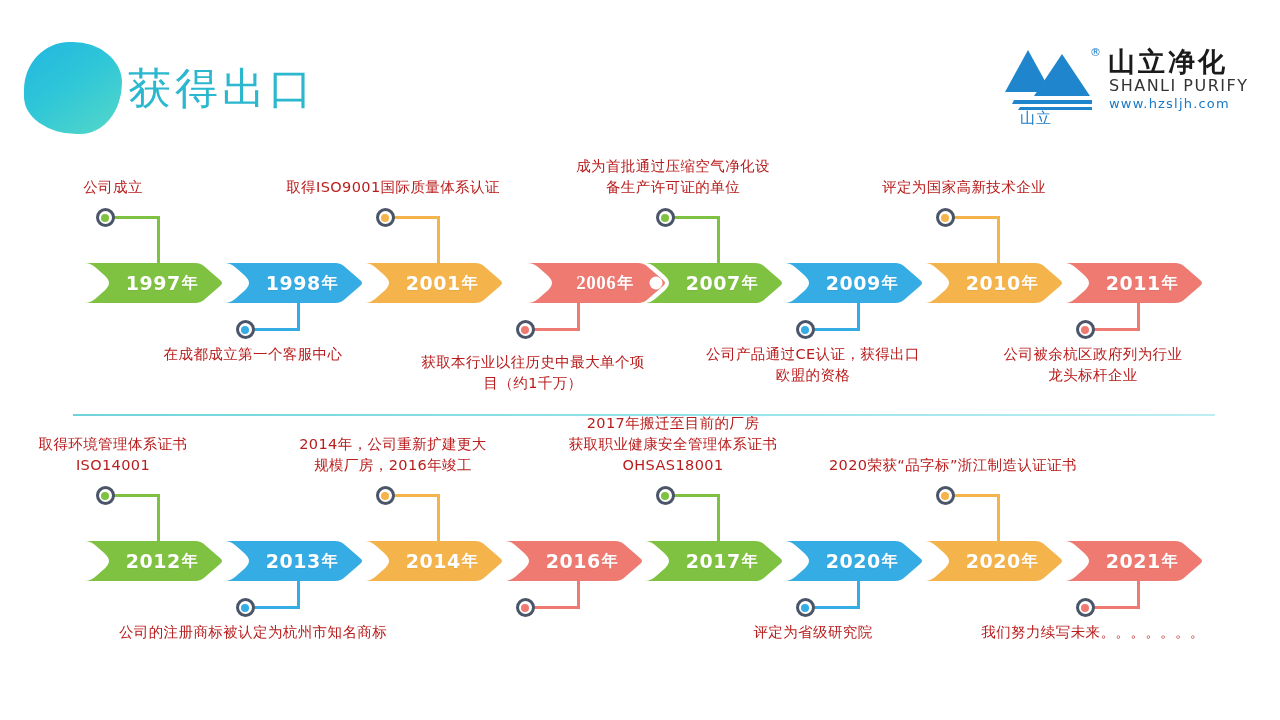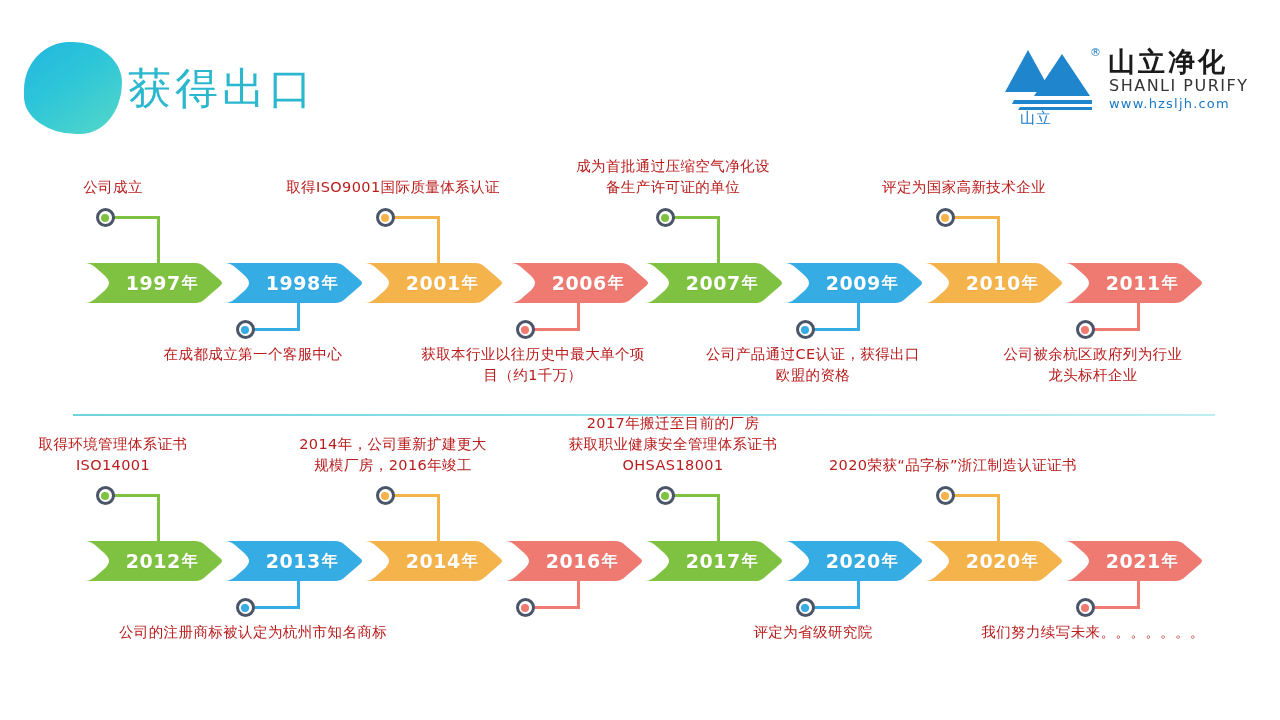--- a/index.html
+++ b/index.html
@@ -121,21 +121,21 @@
       <div class="chev" style="left: 365px; width: 140px;">
         <svg class="shape" viewBox="0 0 140 42" preserveAspectRatio="none">
           <path d="M0,1 L110,1 Q116,1 120,5 L135,18 Q139,21 135,24 L120,37 Q116,41 110,41 L0,41 Q5,41 10,37 L18,30 Q24,25 24,21 Q24,17 18,12 L10,5 Q5,1 0,1 Z" fill="#F5B34B"></path>
           <circle cx="11" cy="21" r="6.5" fill="#ffffff"></circle>
         </svg>
         <div class="yr">
           <span>2001</span>
           <span class="suffix">年</span>
         </div>
       </div>
-      <div class="chev" style="left: 511px; width: 140px;">
+      <div class="chev" style="left: 528px; width: 140px; font-family: Liberation Serif, serif;">
         <svg class="shape" viewBox="0 0 140 42" preserveAspectRatio="none">
           <path d="M0,1 L110,1 Q116,1 120,5 L135,18 Q139,21 135,24 L120,37 Q116,41 110,41 L0,41 Q5,41 10,37 L18,30 Q24,25 24,21 Q24,17 18,12 L10,5 Q5,1 0,1 Z" fill="#EE7A72"></path>
           <circle cx="11" cy="21" r="6.5" fill="#ffffff"></circle>
         </svg>
         <div class="yr">
           <span>2006</span>
           <span class="suffix">年</span>
         </div>
       </div>
       <div class="chev" style="left: 645px; width: 140px;">
@@ -203,21 +203,21 @@
       </div>
     </div>
     <div class="cap" style="width: 300px; left: 243px; top: 27px;">取得ISO9001国际质量体系认证</div>
     <div class="conn" style="left: 0px; top: 0px; width: 1280px; height: 290px;">
       <div class="vline" style="background: rgb(238, 122, 114); left: 577px; top: 148px; height: 33px;"></div>
       <div class="hline" style="background: rgb(238, 122, 114); left: 533px; width: 47px; top: 178px;"></div>
       <div class="dot" style="left: 515.5px; top: 170px;">
         <i style="background: rgb(238, 122, 114);"></i>
       </div>
     </div>
-    <div class="cap" style="width: 300px; left: 383px; top: 194px;">获取本行业以往历史中最大单个项
+    <div class="cap" style="width: 300px; left: 383px; top: 202px;">获取本行业以往历史中最大单个项
 目（约1千万）</div>
     <div class="conn" style="left: 0px; top: 0px; width: 1280px; height: 290px;">
       <div class="vline" style="background: rgb(127, 194, 65); left: 717px; top: 66px; height: 52px;"></div>
       <div class="hline" style="background: rgb(127, 194, 65); left: 673px; width: 47px; top: 66px;"></div>
       <div class="dot" style="left: 655.5px; top: 58px;">
         <i style="background: rgb(127, 194, 65);"></i>
       </div>
     </div>
     <div class="cap" style="width: 300px; left: 523px; top: 6px;">成为首批通过压缩空气净化设
 备生产许可证的单位</div>

